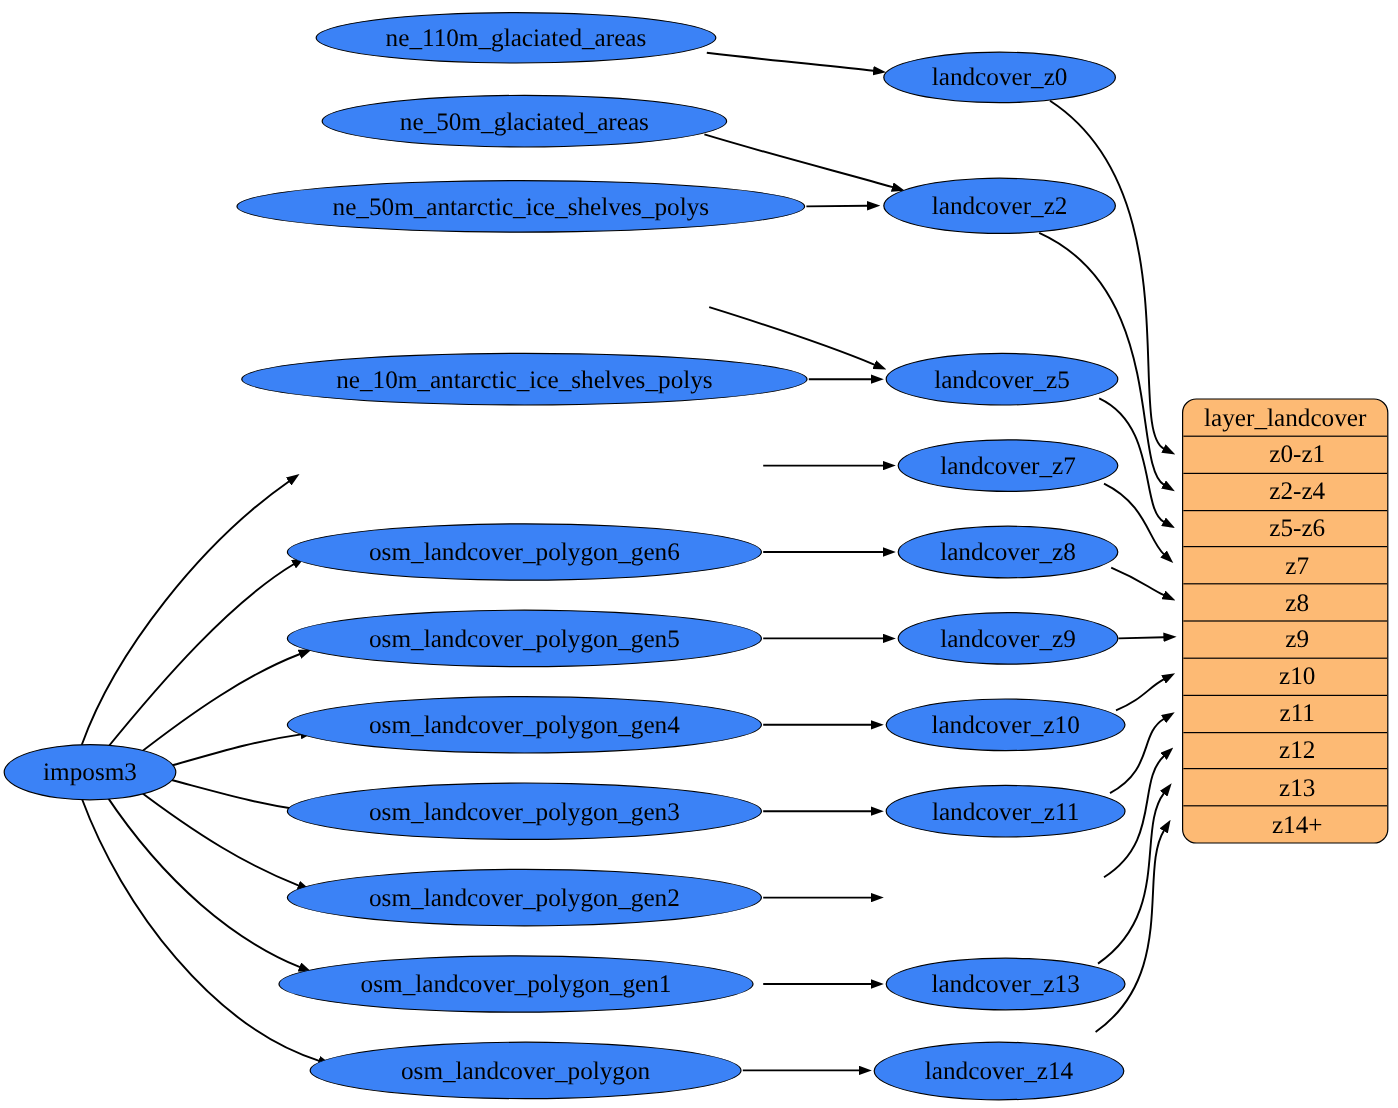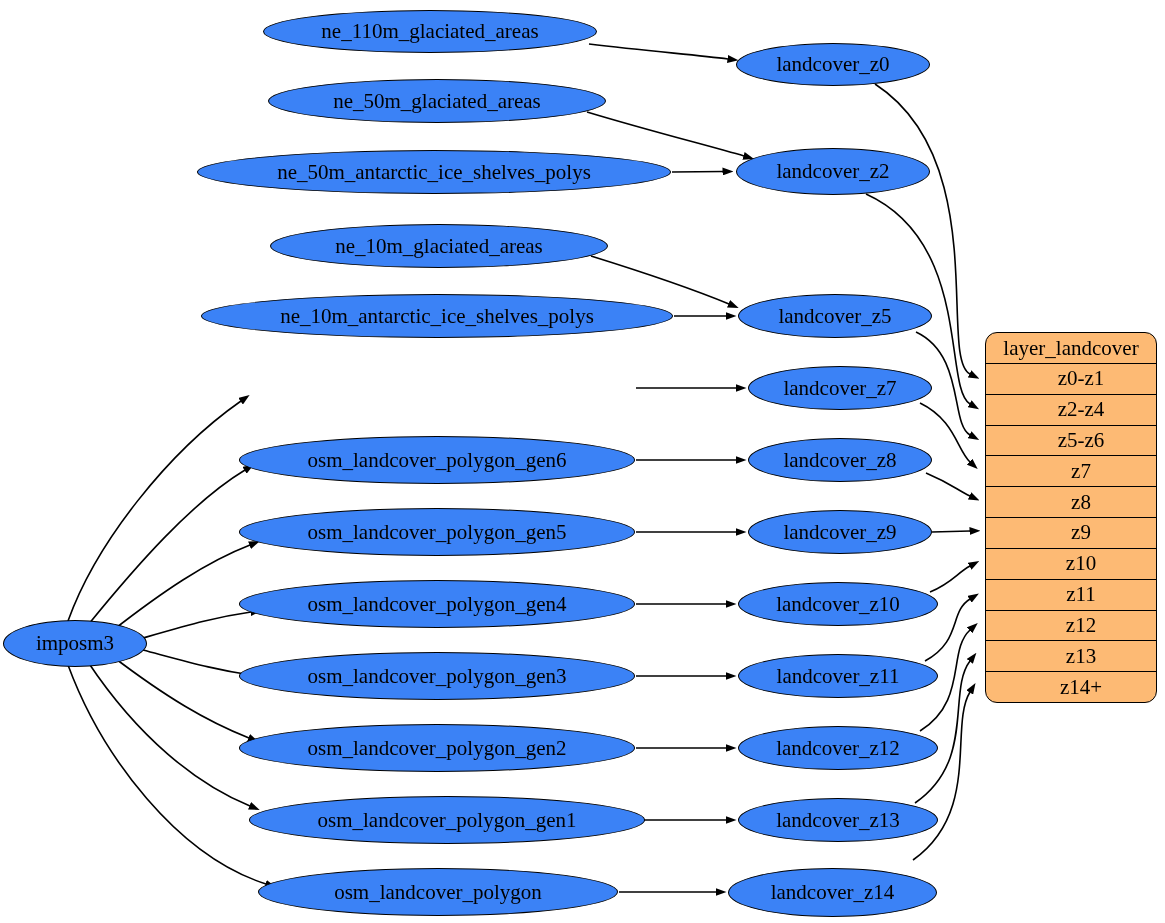--- a/index.html
+++ b/index.html
@@ -73,39 +73,37 @@
     <path class="edge" d="M 920,731 C 968,701 947,651 970,630" marker-end="url(#arrow)"></path>
     <path class="edge" d="M 915,803 C 976,761 947,691 970,661" marker-end="url(#arrow)"></path>
     <path class="edge" d="M 913,860 C 981,812 949,726 970,692" marker-end="url(#arrow)"></path>
   </svg>
 
   <div class="node ellipse" style="left:3px;top:620px;width:144px;height:47px;">imposm3</div>
 
   <div class="node ellipse" style="left:263px;top:10px;width:334px;height:43px;">ne_110m_glaciated_areas</div>
   <div class="node ellipse" style="left:268px;top:79px;width:338px;height:44px;">ne_50m_glaciated_areas</div>
   <div class="node ellipse" style="left:197px;top:150px;width:474px;height:44px;">ne_50m_antarctic_ice_shelves_polys</div>
-  <div class="node ellipse" style="left:270px;top:224px;width:338px;height:44px;">ne_10m_glaciated_areas</div>
   <div class="node ellipse" style="left:201px;top:294px;width:472px;height:44px;">ne_10m_antarctic_ice_shelves_polys</div>
   <div class="node ellipse" style="left:239px;top:436px;width:396px;height:48px;">osm_landcover_polygon_gen6</div>
   <div class="node ellipse" style="left:239px;top:508px;width:396px;height:48px;">osm_landcover_polygon_gen5</div>
   <div class="node ellipse" style="left:239px;top:580px;width:396px;height:48px;">osm_landcover_polygon_gen4</div>
   <div class="node ellipse" style="left:239px;top:652px;width:396px;height:48px;">osm_landcover_polygon_gen3</div>
   <div class="node ellipse" style="left:239px;top:724px;width:396px;height:48px;">osm_landcover_polygon_gen2</div>
-  <div class="node ellipse" style="left:249px;top:796px;width:396px;height:48px;text-align:center;">osm_landcover_polygon_gen1</div>
+  <div class="node ellipse" style="left:232px;top:796px;width:396px;height:48px;text-align:center;">osm_landcover_polygon_gen1</div>
   <div class="node ellipse" style="left:258px;top:868px;width:360px;height:48px;">osm_landcover_polygon</div>
 
   <div class="node ellipse" style="left:736px;top:43px;width:194px;height:43px;">landcover_z0</div>
   <div class="node ellipse" style="left:736px;top:148px;width:194px;height:47px;text-align:center;">landcover_z2</div>
   <div class="node ellipse" style="left:738px;top:294px;width:194px;height:44px;text-align:right;">landcover_z5</div>
   <div class="node ellipse" style="left:748px;top:366px;width:184px;height:44px;">landcover_z7</div>
   <div class="node ellipse" style="left:748px;top:438px;width:184px;height:44px;">landcover_z8</div>
   <div class="node ellipse" style="left:748px;top:510px;width:184px;height:44px;">landcover_z9</div>
   <div class="node ellipse" style="left:738px;top:582px;width:200px;height:44px;">landcover_z10</div>
   <div class="node ellipse" style="left:738px;top:654px;width:200px;height:44px;">landcover_z11</div>
-  <div class="node ellipse" style="left:738px;top:726px;width:200px;height:44px;">landcover_z12</div>
   <div class="node ellipse" style="left:738px;top:798px;width:200px;height:44px;">landcover_z13</div>
   <div class="node ellipse" style="left:728px;top:868px;width:209px;height:49px;">landcover_z14</div>
 
   <div class="record" style="left:985px;top:332px;width:172px;height:371px;">
     <div class="record-header">layer_landcover</div>
     <div class="record-row">z0-z1</div>
     <div class="record-row">z2-z4</div>
     <div class="record-row">z5-z6</div>
     <div class="record-row">z7</div>
     <div class="record-row">z8</div>

